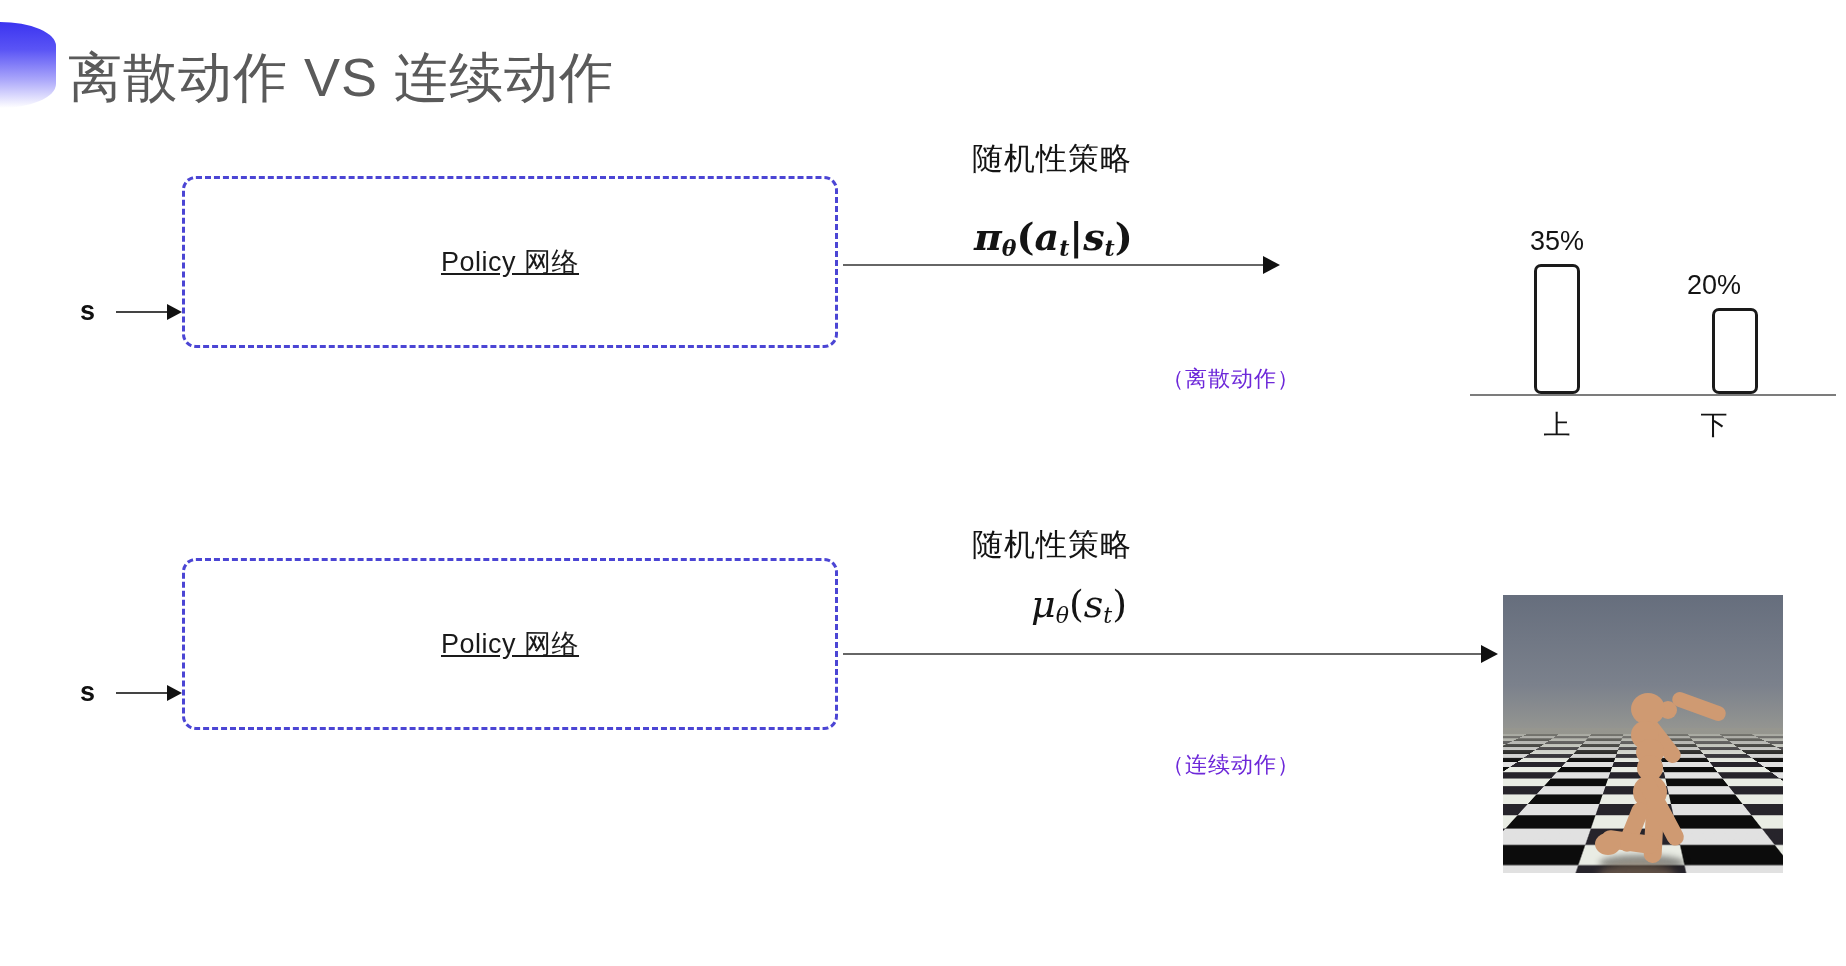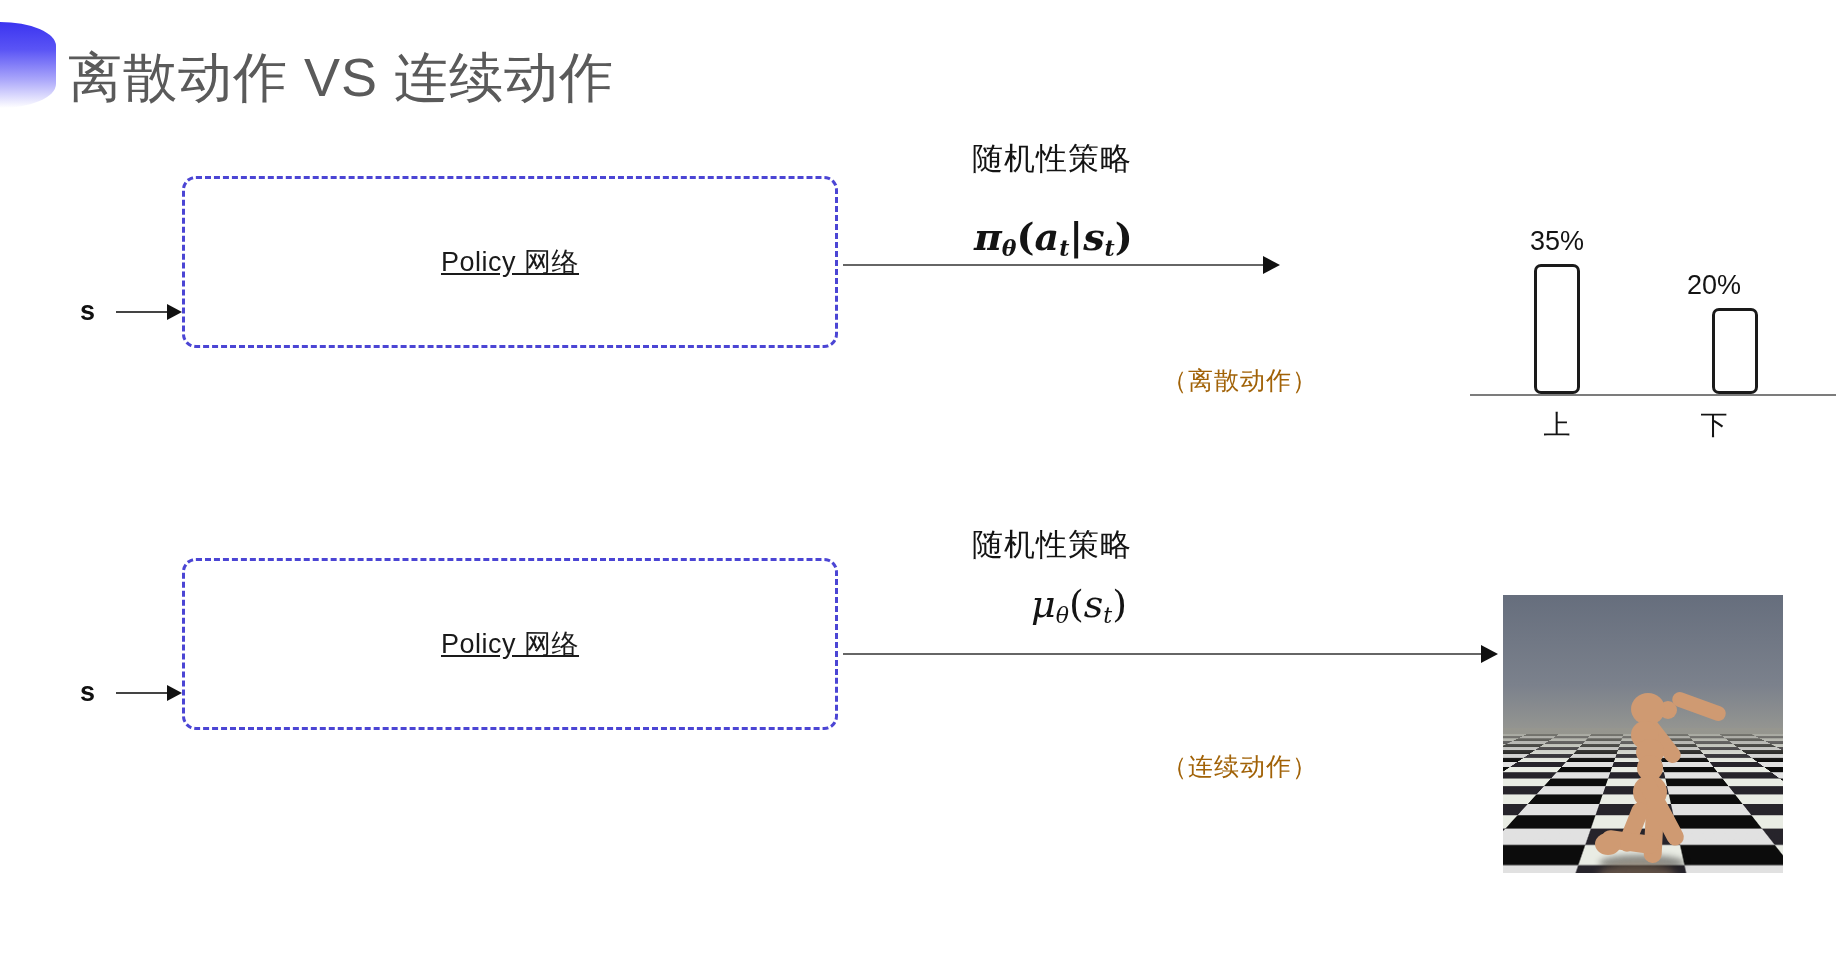--- a/index.html
+++ b/index.html
@@ -109,22 +109,22 @@
     white-space: nowrap;
   }
   .formula sub {
     font-size: 0.58em;
     font-style: italic;
     vertical-align: -0.28em;
   }
   .formula .paren { font-style: normal; }
   .red-note {
     position: absolute;
-    font-size: 25px;
-    color: #a16207;
+    font-size: 22px;
+    color: #6d28d9;
     white-space: nowrap;
     letter-spacing: 1px;
   }
 
   
   #bar-chart {
     position: absolute;
     left: 1470px;
     top: 96px;
     width: 376px;

